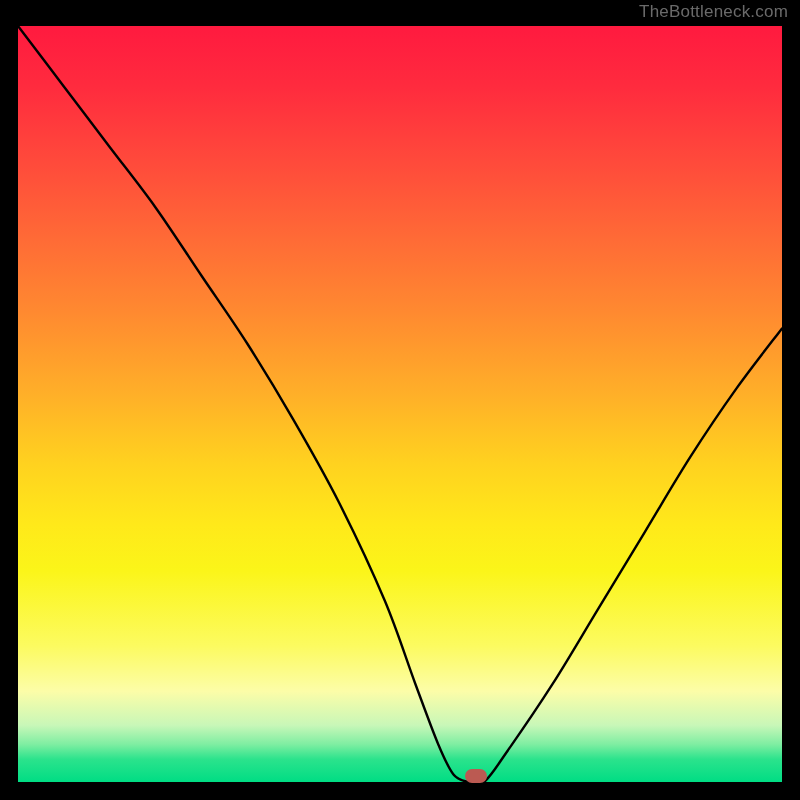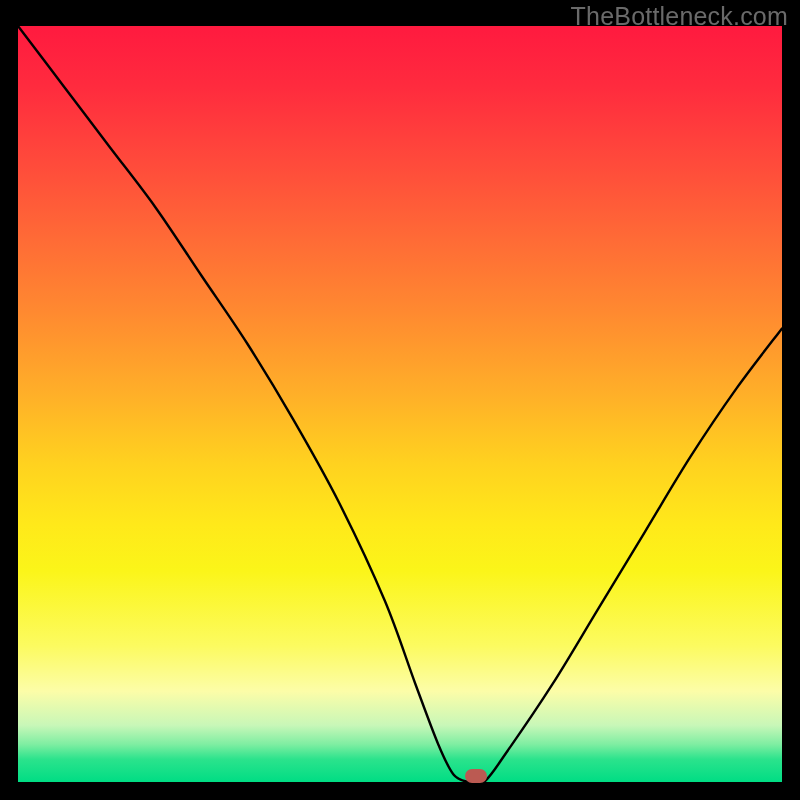--- a/index.html
+++ b/index.html
@@ -15,21 +15,21 @@
     position: relative;
     width: 800px;
     height: 800px;
     background: #000;
   }
   .watermark {
     position: absolute;
     top: 2px;
     right: 12px;
     color: #6a6a6a;
-    font-size: 25px;
+    font-size: 17px;
     font-weight: 400;
     letter-spacing: 0.2px;
     z-index: 10;
   }
   .plot {
     position: absolute;
     left: 18px;
     top: 26px;
     width: 764px;
     height: 756px;

